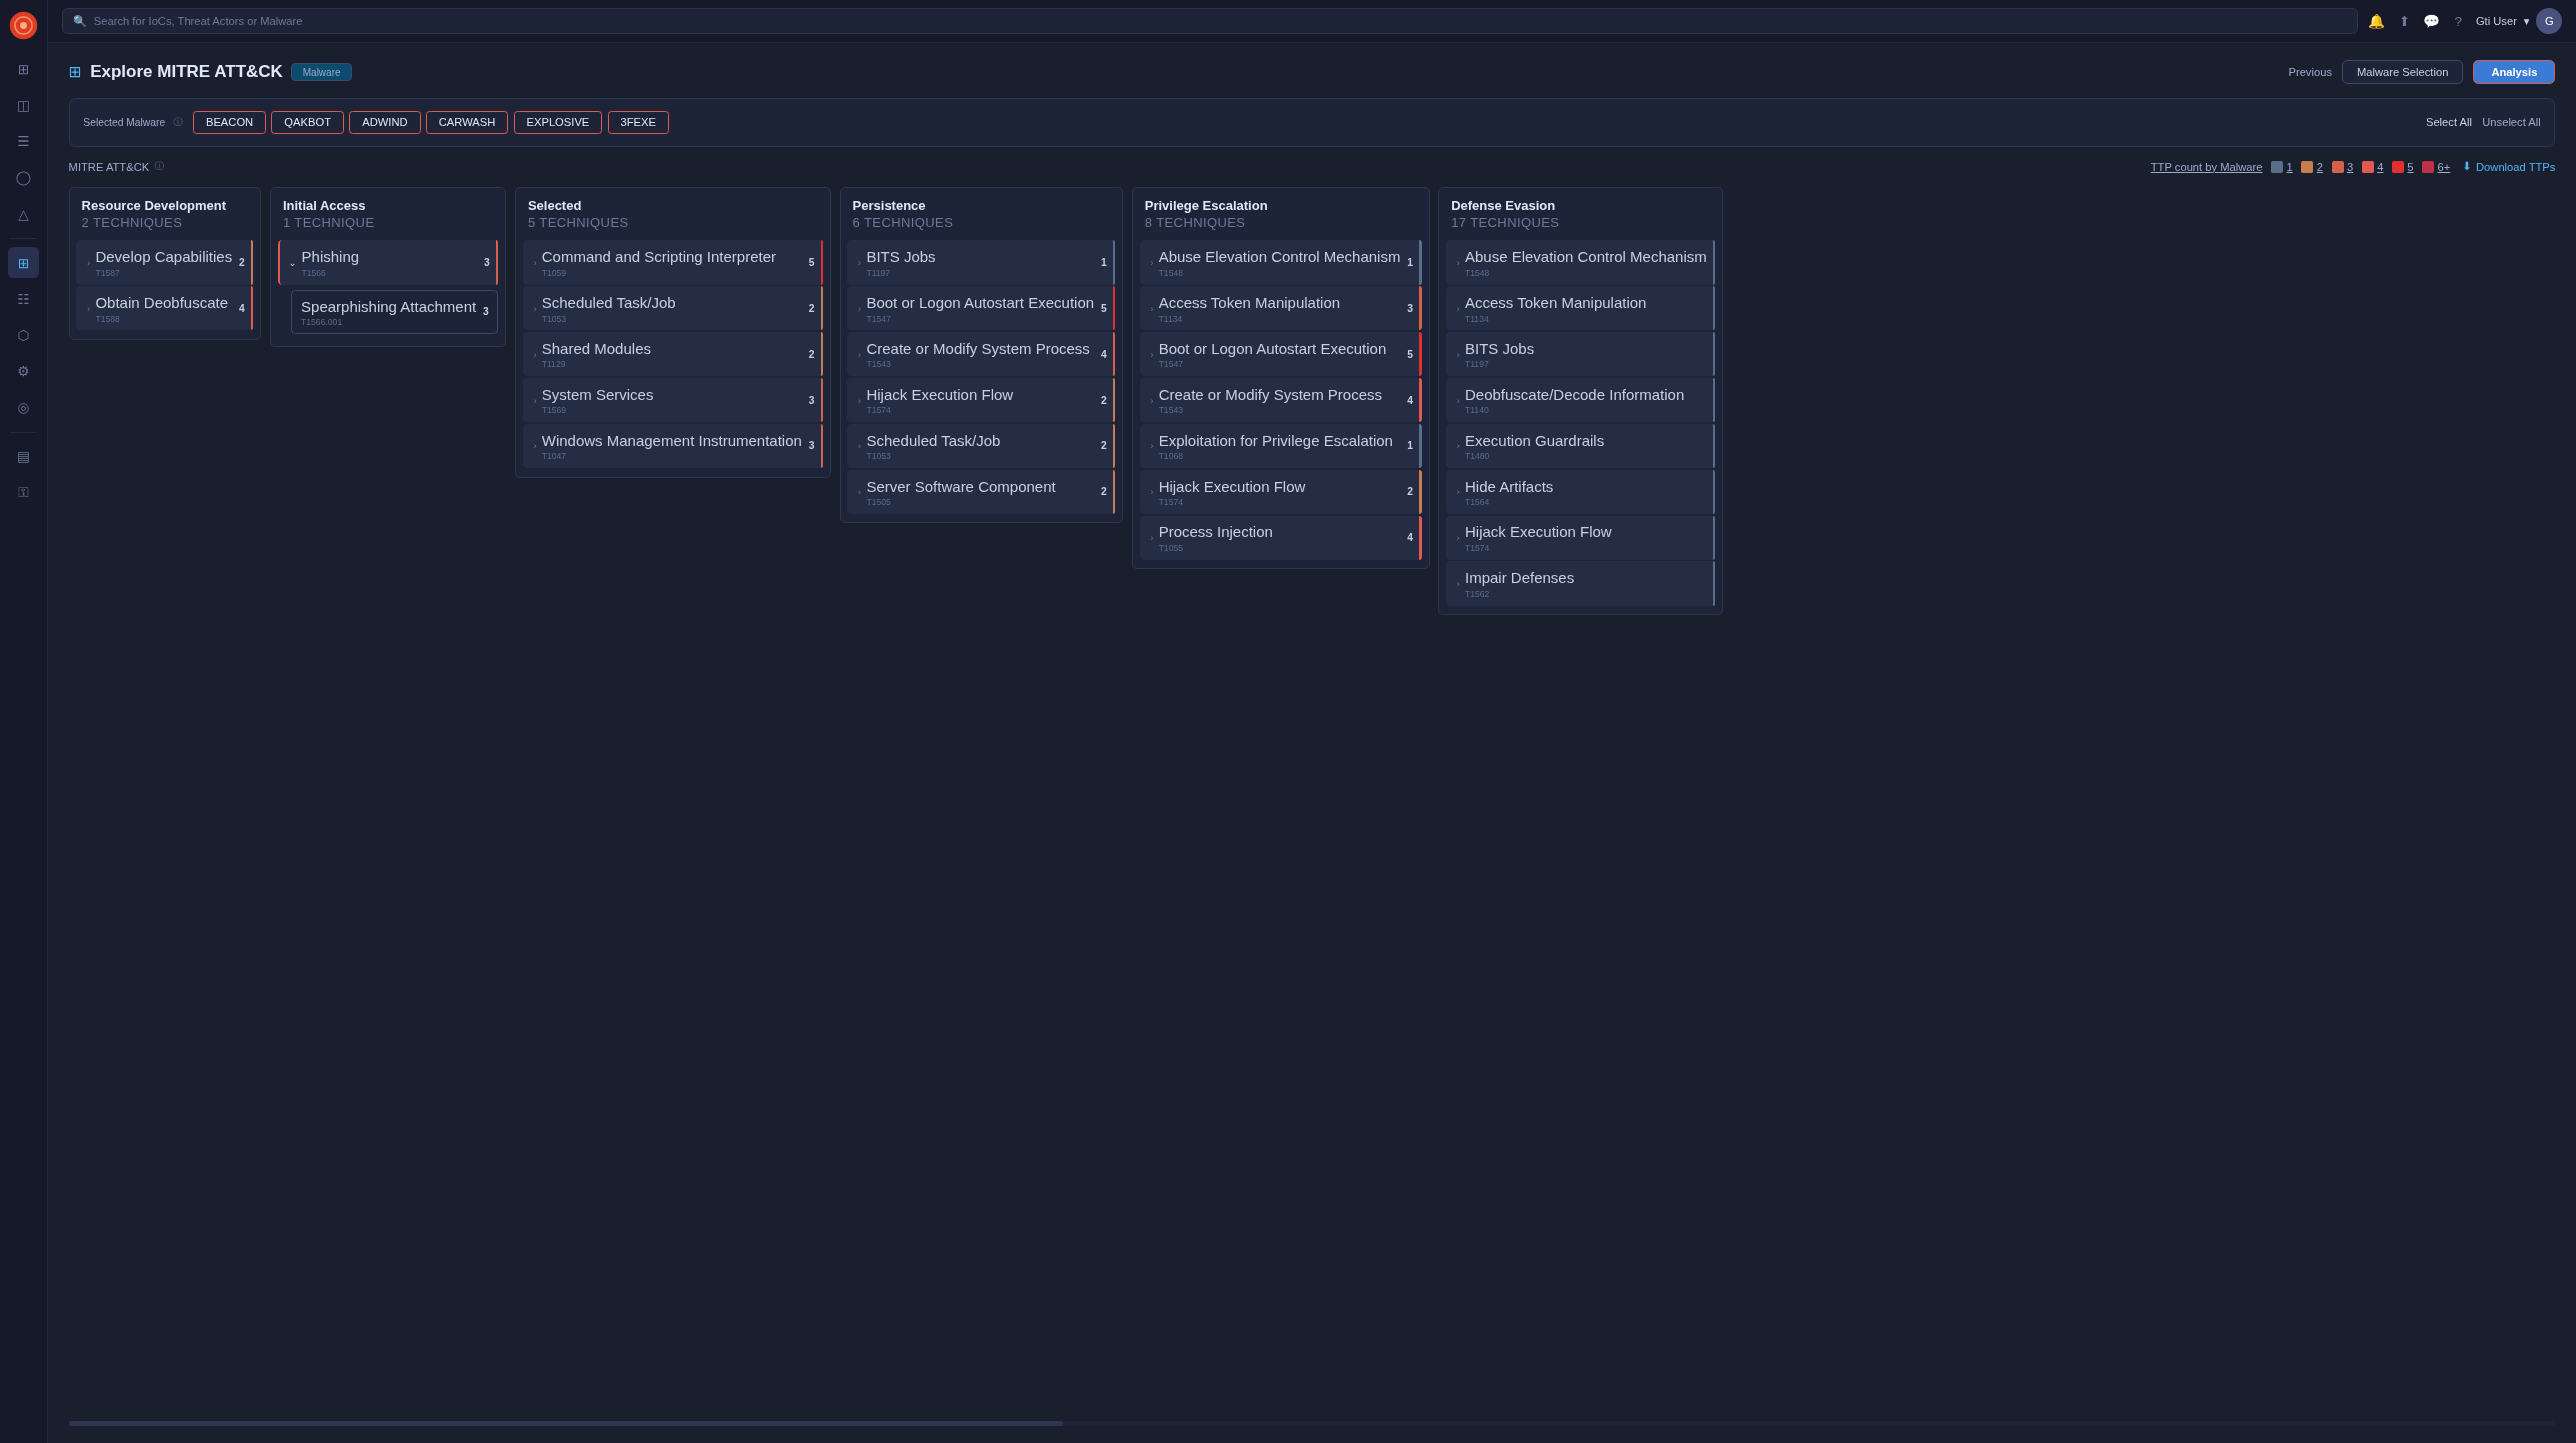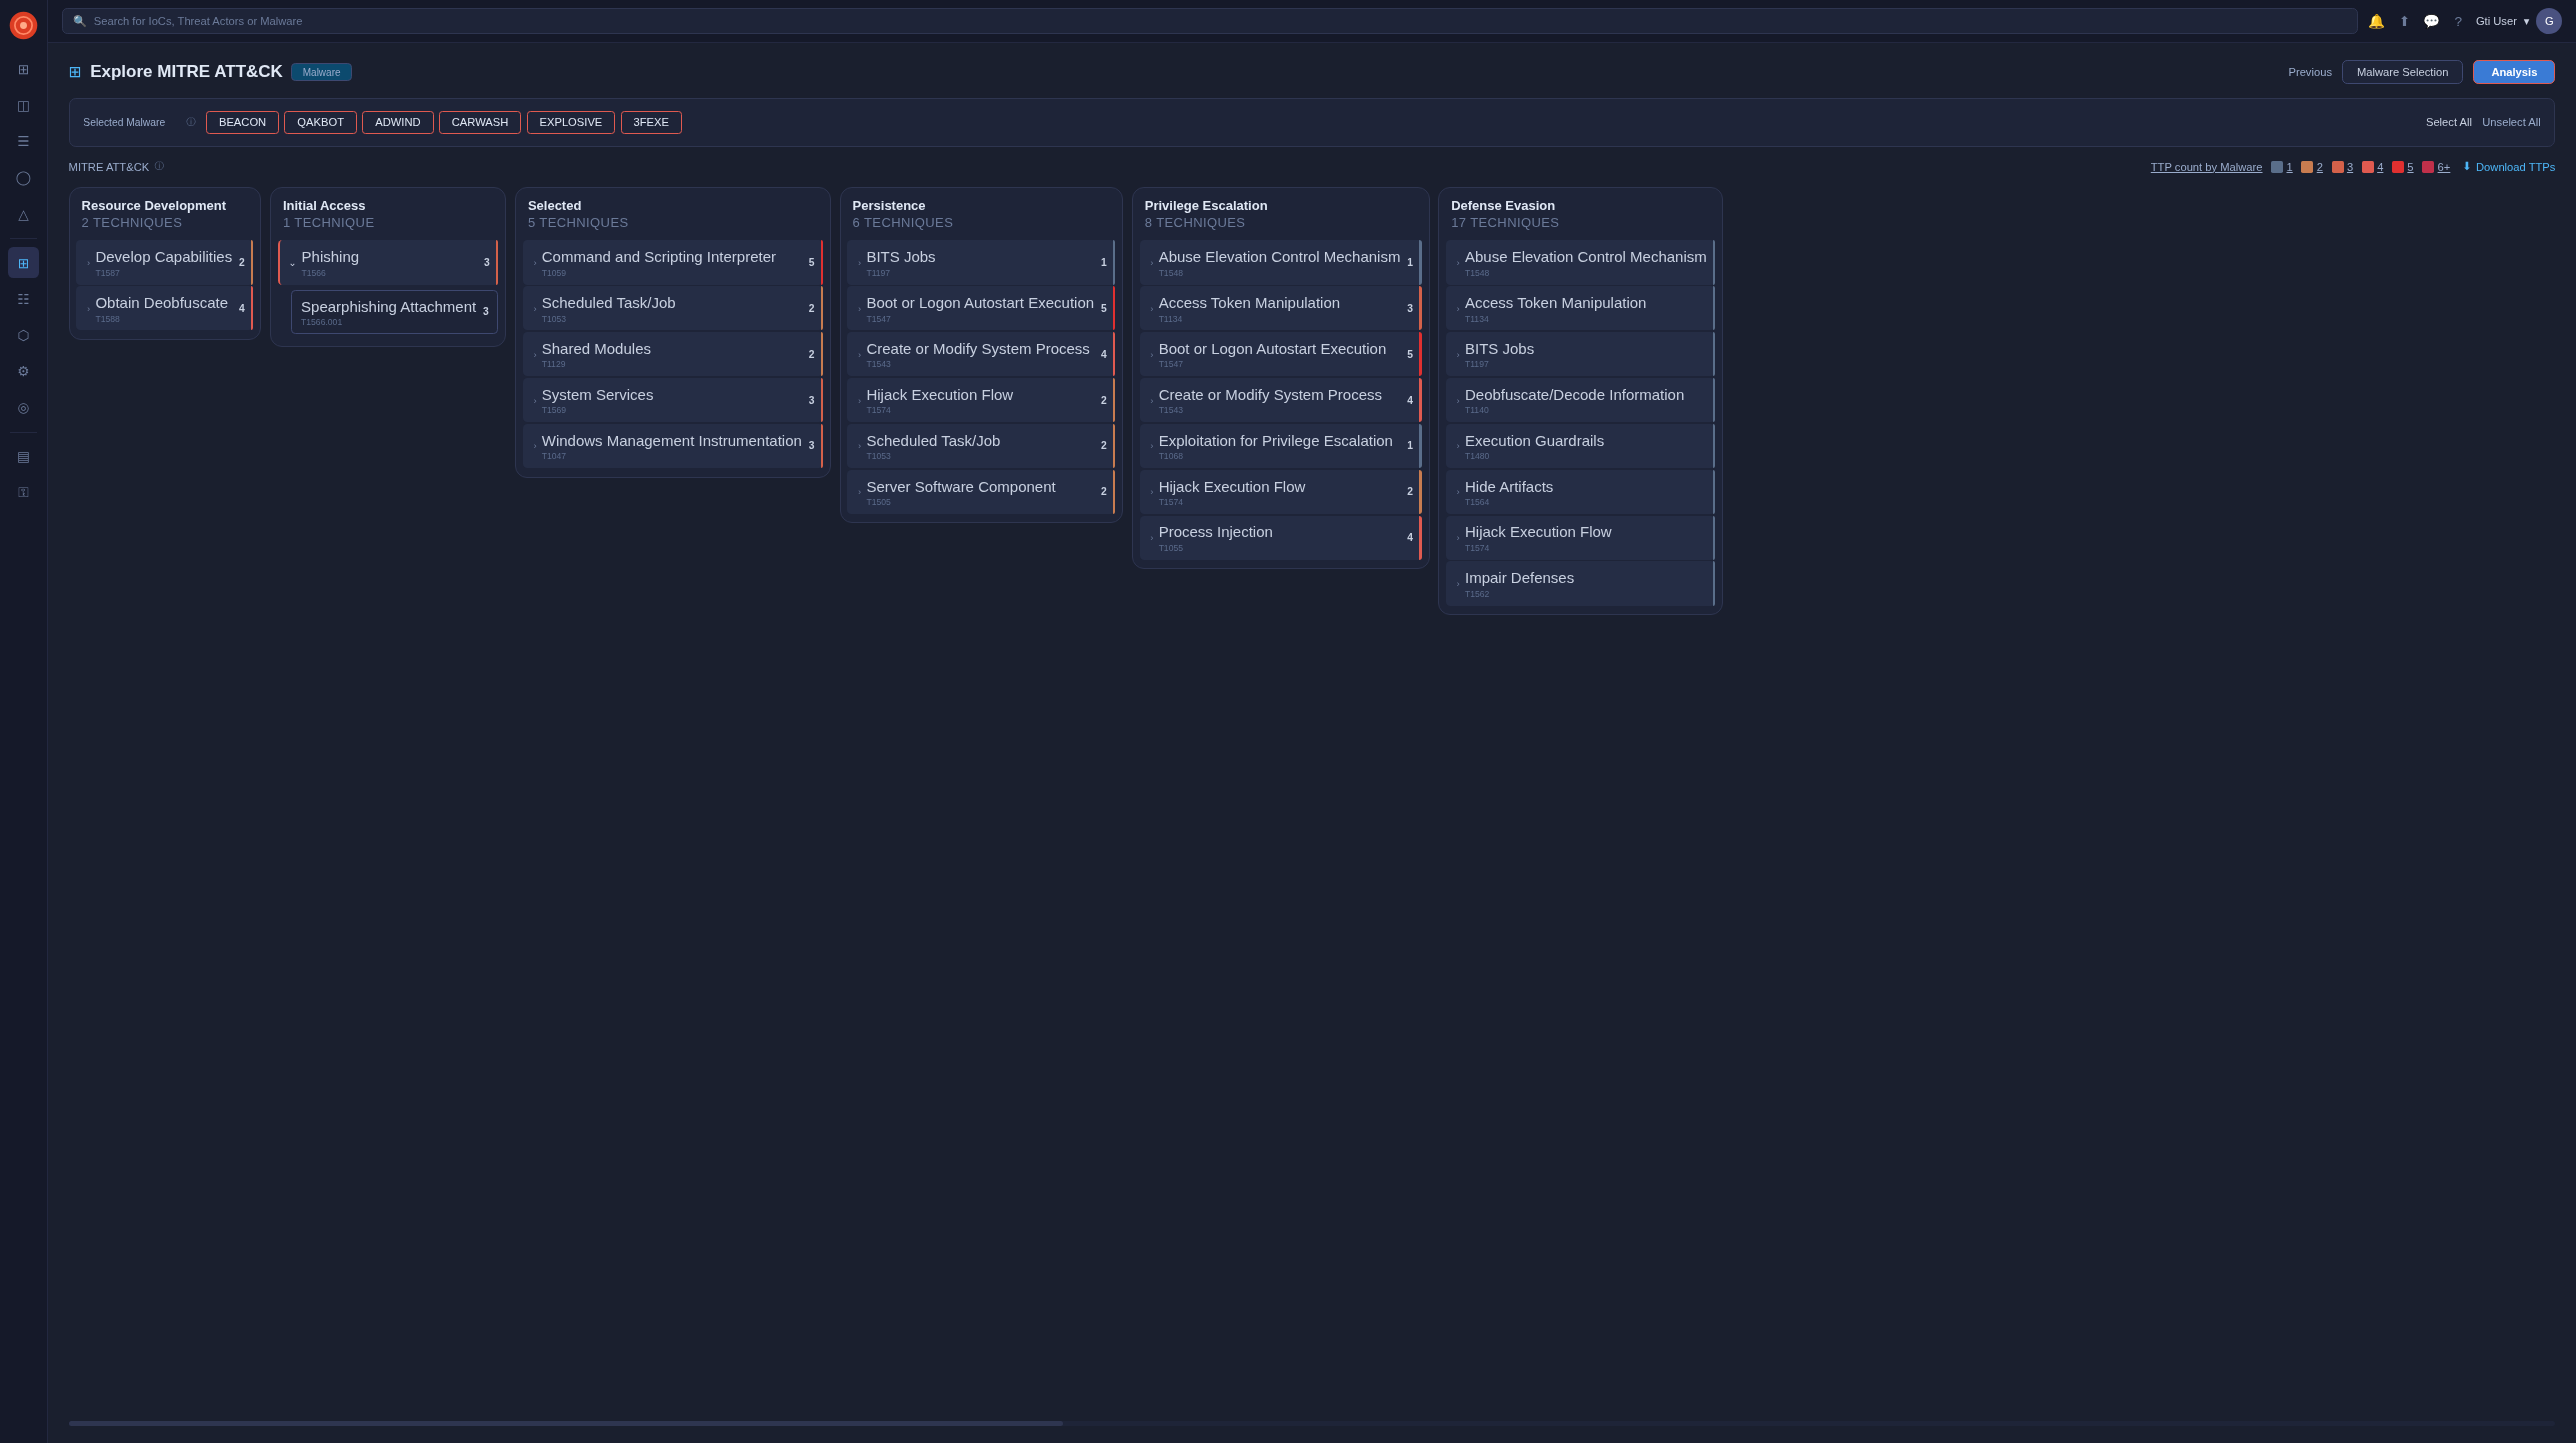--- a/index.html
+++ b/index.html
@@ -185,21 +185,21 @@
       display: flex;
       align-items: center;
       gap: 10.3px;
     }
     .selected-label {
       color: #9aaccc;
       font-size: 10.3px;
       white-space: nowrap;
       display: flex;
       align-items: center;
-      gap: 21px;
+      gap: 8px;
     }
     .malware-chips {
       display: flex;
       gap: 5.2px;
       flex: 1;
     }
     .malware-chip {
       border: 0.9px solid #e05a50;
       border-radius: 3.4px;
       padding: 4.3px 12px;
@@ -271,21 +271,21 @@
       display: flex;
       gap: 8.6px;
       overflow-x: auto;
       flex: 1;
       align-items: flex-start;
       padding-bottom: 6.9px;
     }
     .attack-column {
       background: #1e2438;
       border: 0.9px solid #2e3550;
-      border-radius: 12px;
+      border-radius: 5px;
       min-width: 189px;
       flex-shrink: 0;
       overflow: hidden;
     }
     .column-header {
       padding: 10.3px 12px 5.2px;
     }
     .column-title {
       font-size: 13px;
       font-weight: 600;

